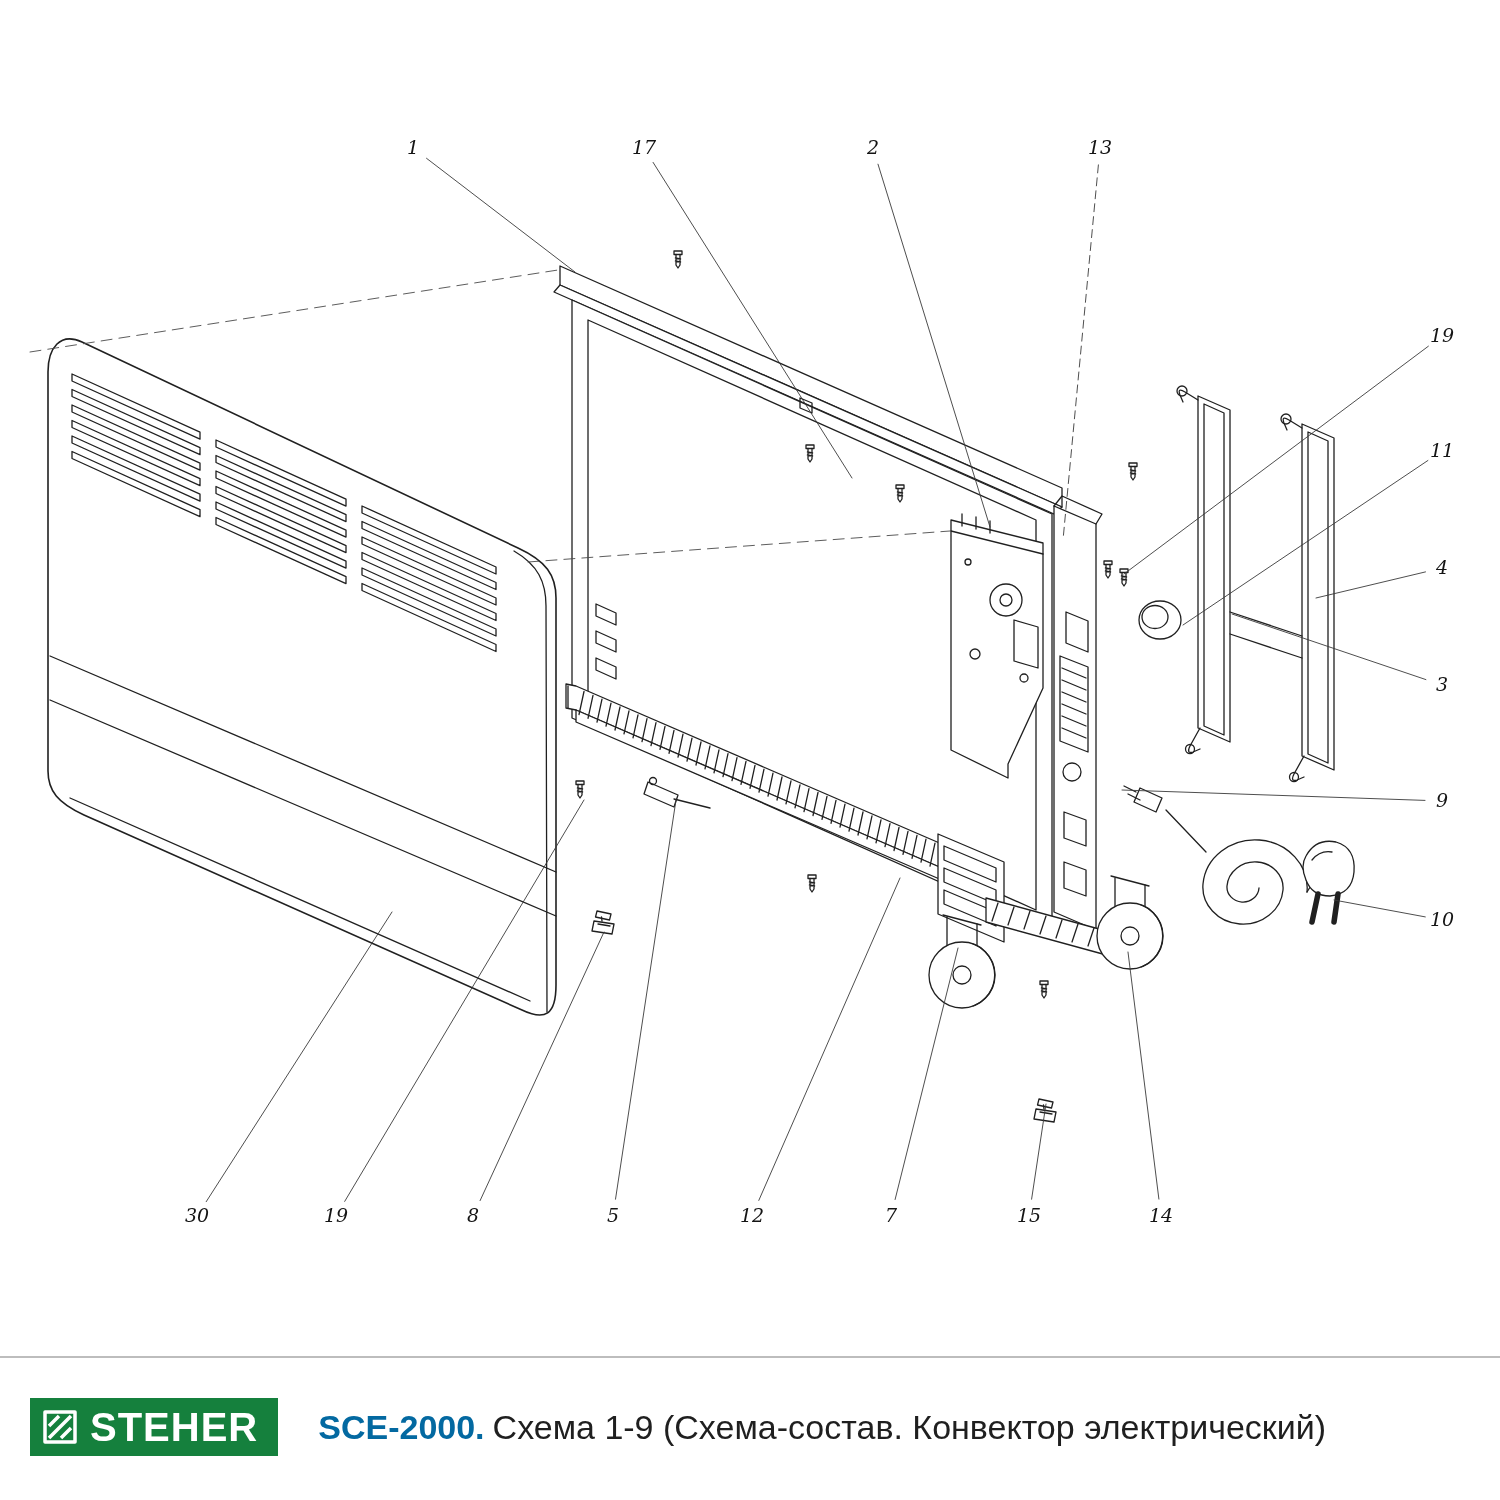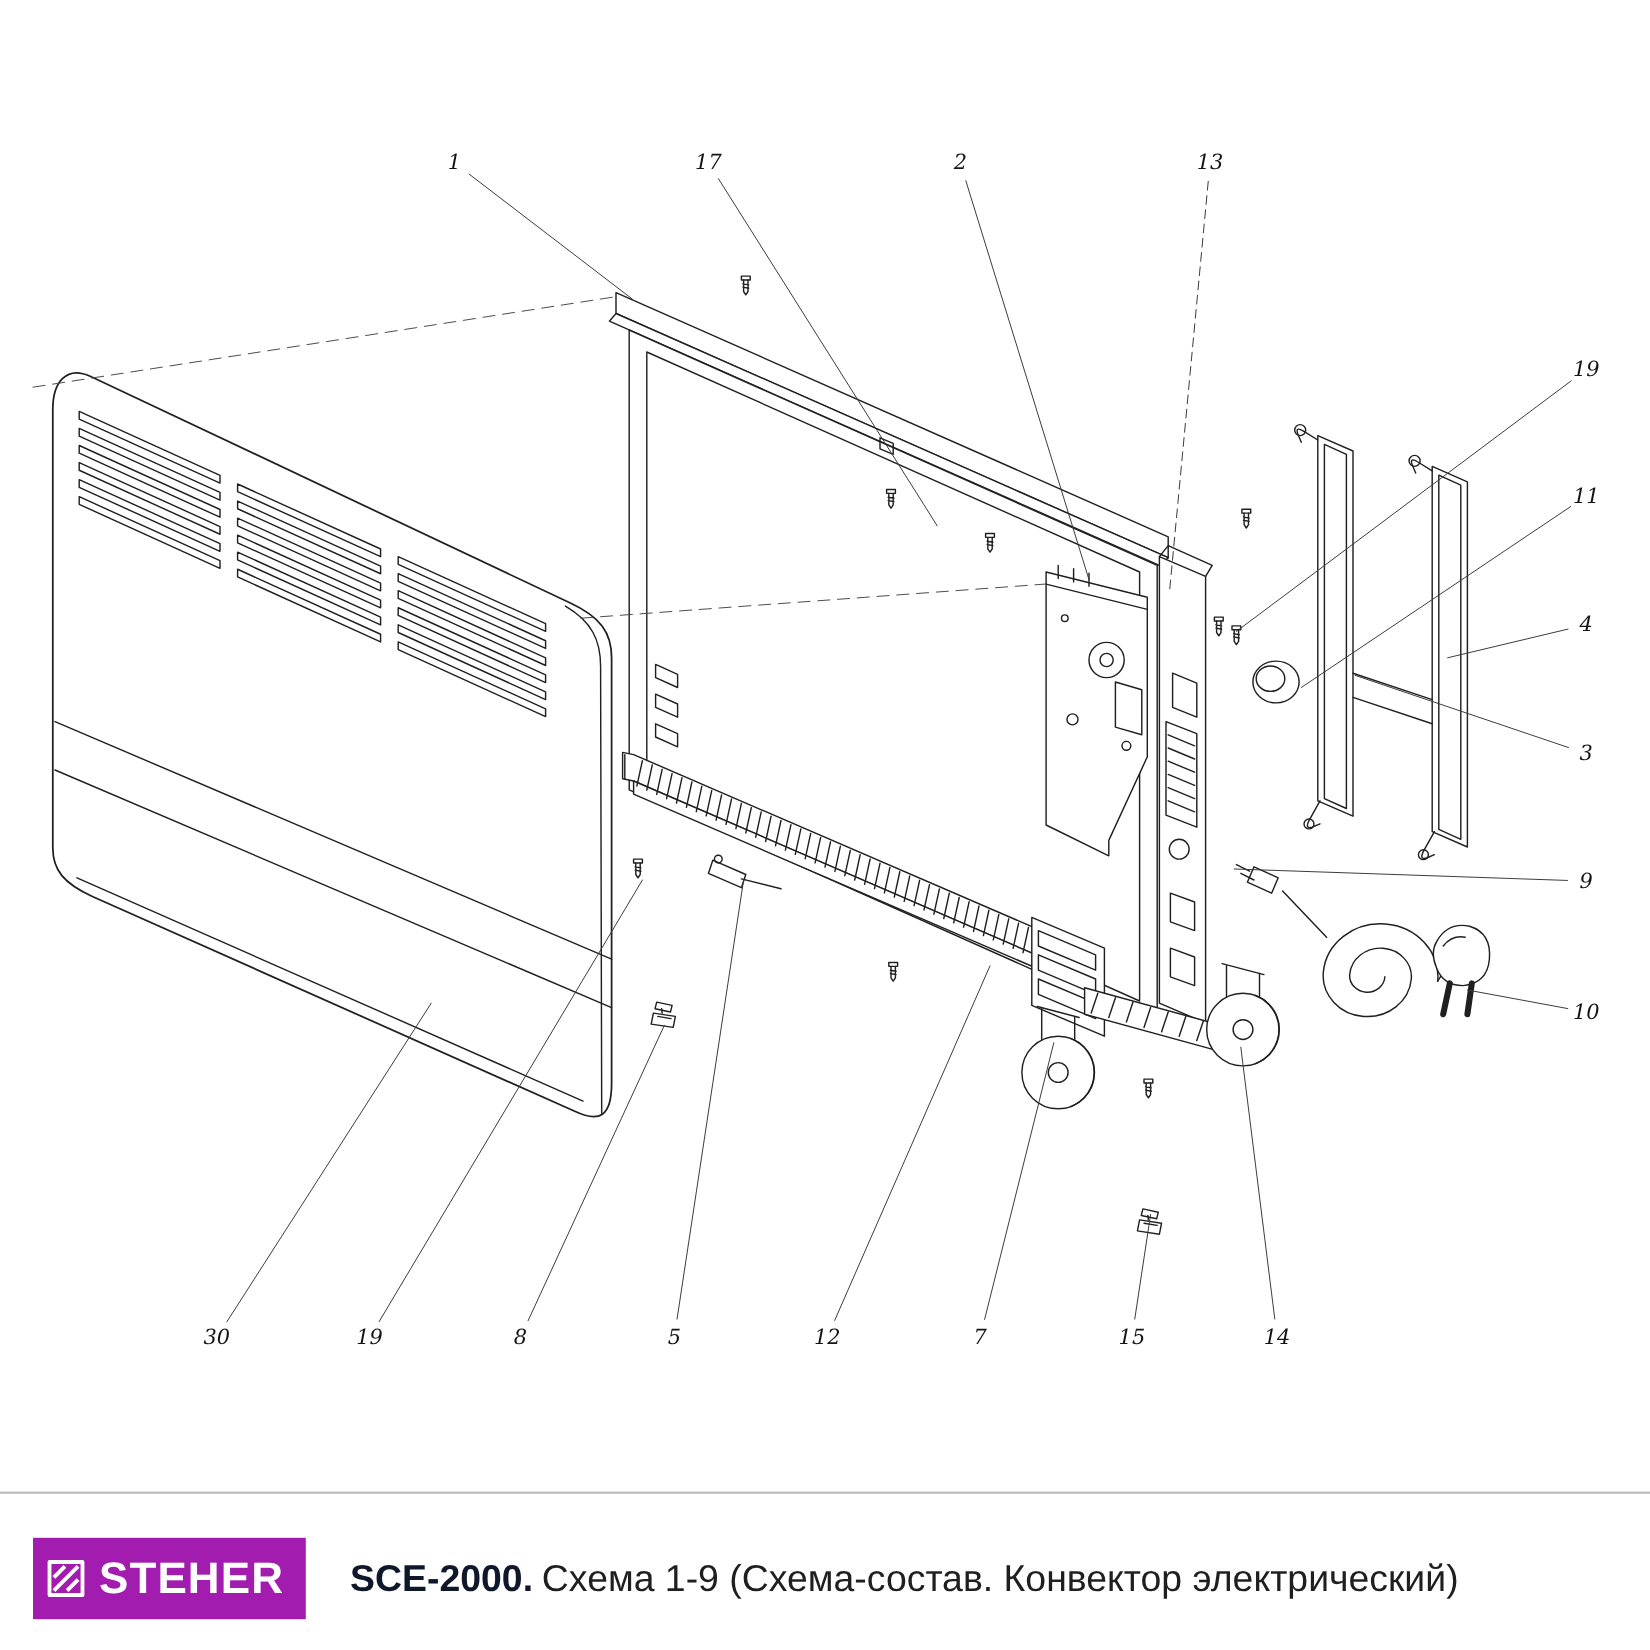--- a/index.html
+++ b/index.html
@@ -14,26 +14,26 @@
   .fw{fill:#ffffff;}
   .pin{stroke-width:5.5;stroke-linecap:round;}
   .leader{stroke:#3a3a3a;stroke-width:0.9;}
   .construction{stroke:#4a4a4a;stroke-width:0.9;stroke-dasharray:11 7;}
   .callout-num{font-family:"DejaVu Serif",serif;font-style:italic;font-size:19px;
                fill:#141414;text-anchor:middle;stroke:none;}
 
   
   .footer-rule{position:absolute;left:0;top:1356px;width:1500px;height:2px;background:#bdbdbd;}
   .footer{position:absolute;left:30px;top:1398px;display:flex;align-items:center;gap:40px;}
-  .logo{display:flex;align-items:center;gap:12px;background:#a21caf;color:#fff;
-        padding:0 20px 0 12px;height:74px;box-sizing:border-box;}
+  .logo{display:flex;align-items:center;gap:12px;background:#15803d;color:#fff;
+        padding:0 20px 0 12px;height:58px;box-sizing:border-box;}
   .logo-icon path{stroke:#ffffff;stroke-width:3.5;fill:none;stroke-linecap:butt;}
   .logo-text{font-weight:bold;font-size:40px;letter-spacing:1px;line-height:1;}
   .caption{font-size:34px;color:#1f1f1f;white-space:nowrap;}
-  .model{font-weight:bold;color:#0f172a;margin-right:8px;}
+  .model{font-weight:bold;color:#0369a1;margin-right:8px;}
 </style>
 </head>
 <body>
 
 <div class="page">
 
   <svg id="diagram-svg" width="1500" height="1500" viewBox="0 0 1500 1500">
     <defs>
       <g id="screw-sym">
         <path d="M-4,-7 L4,-7 L4,-3.5 L-4,-3.5 Z"></path>

